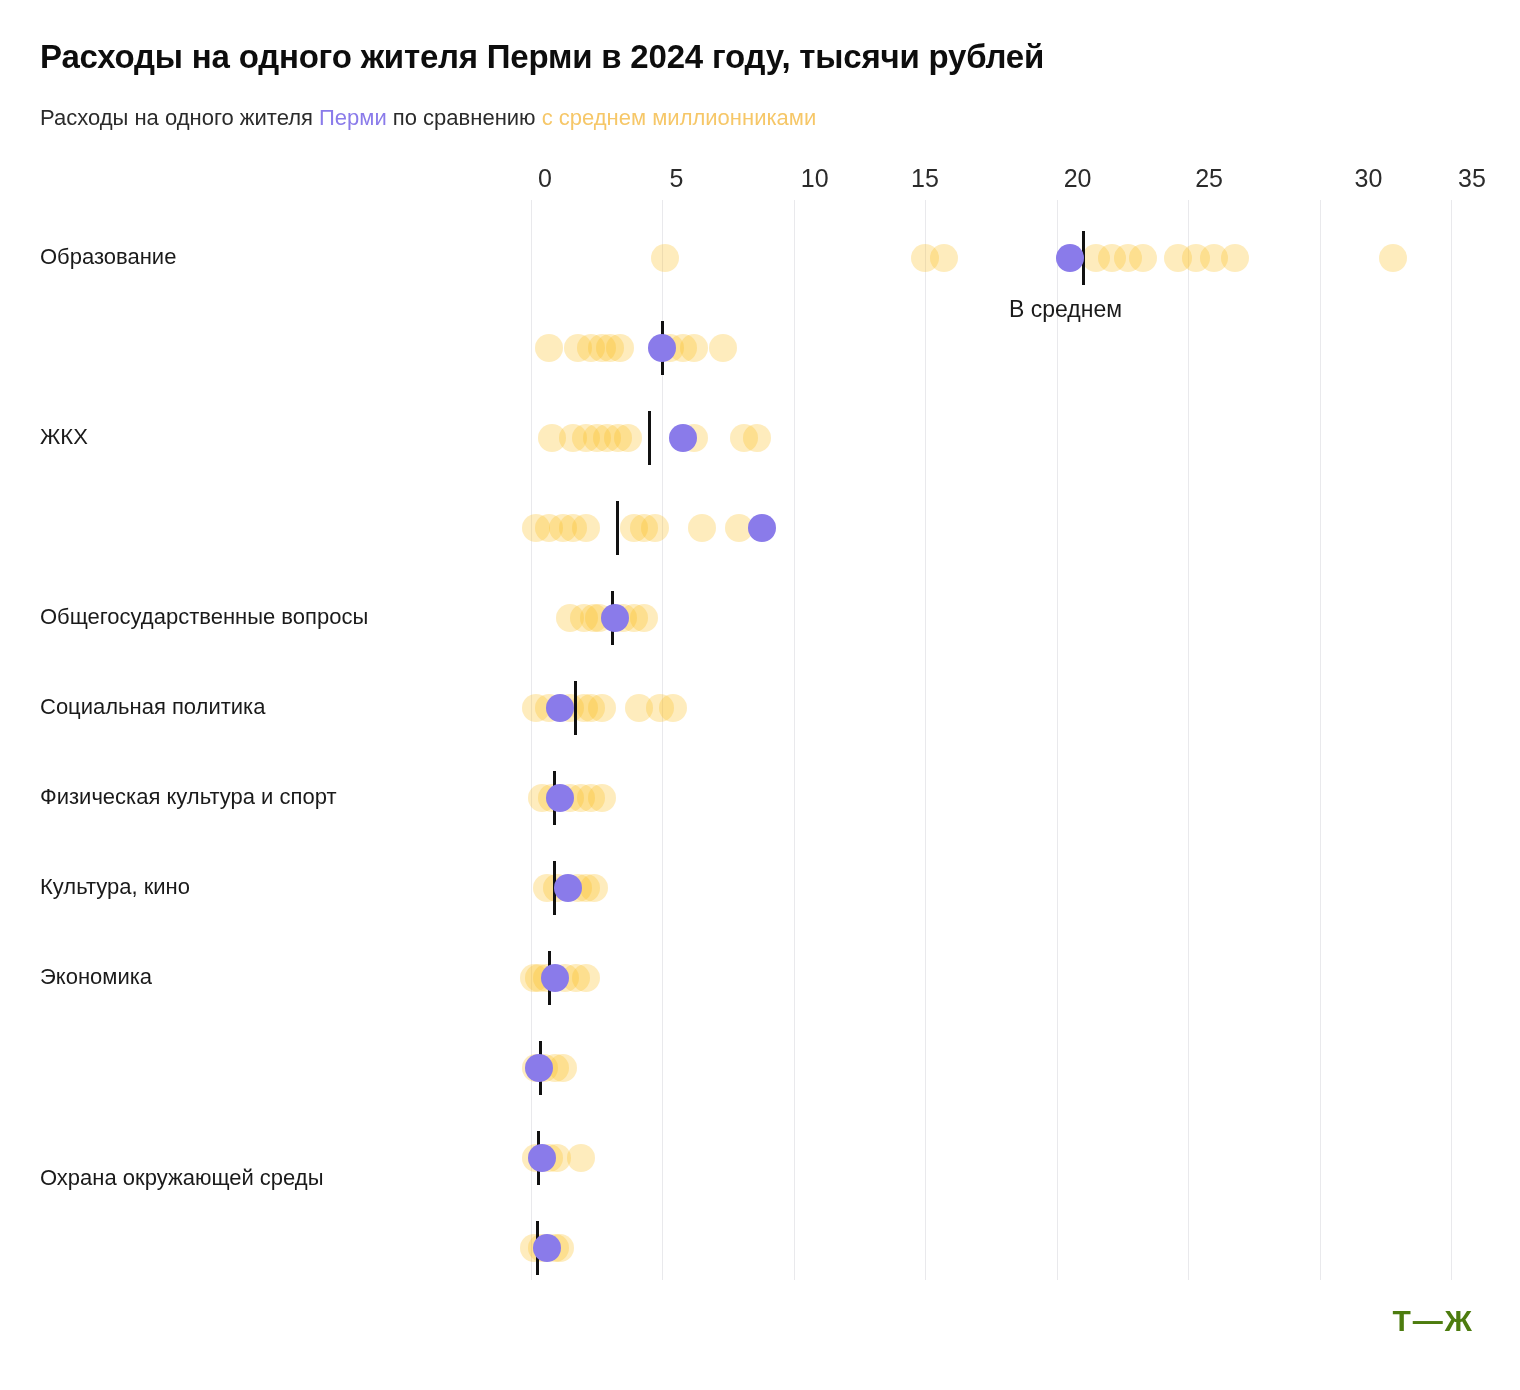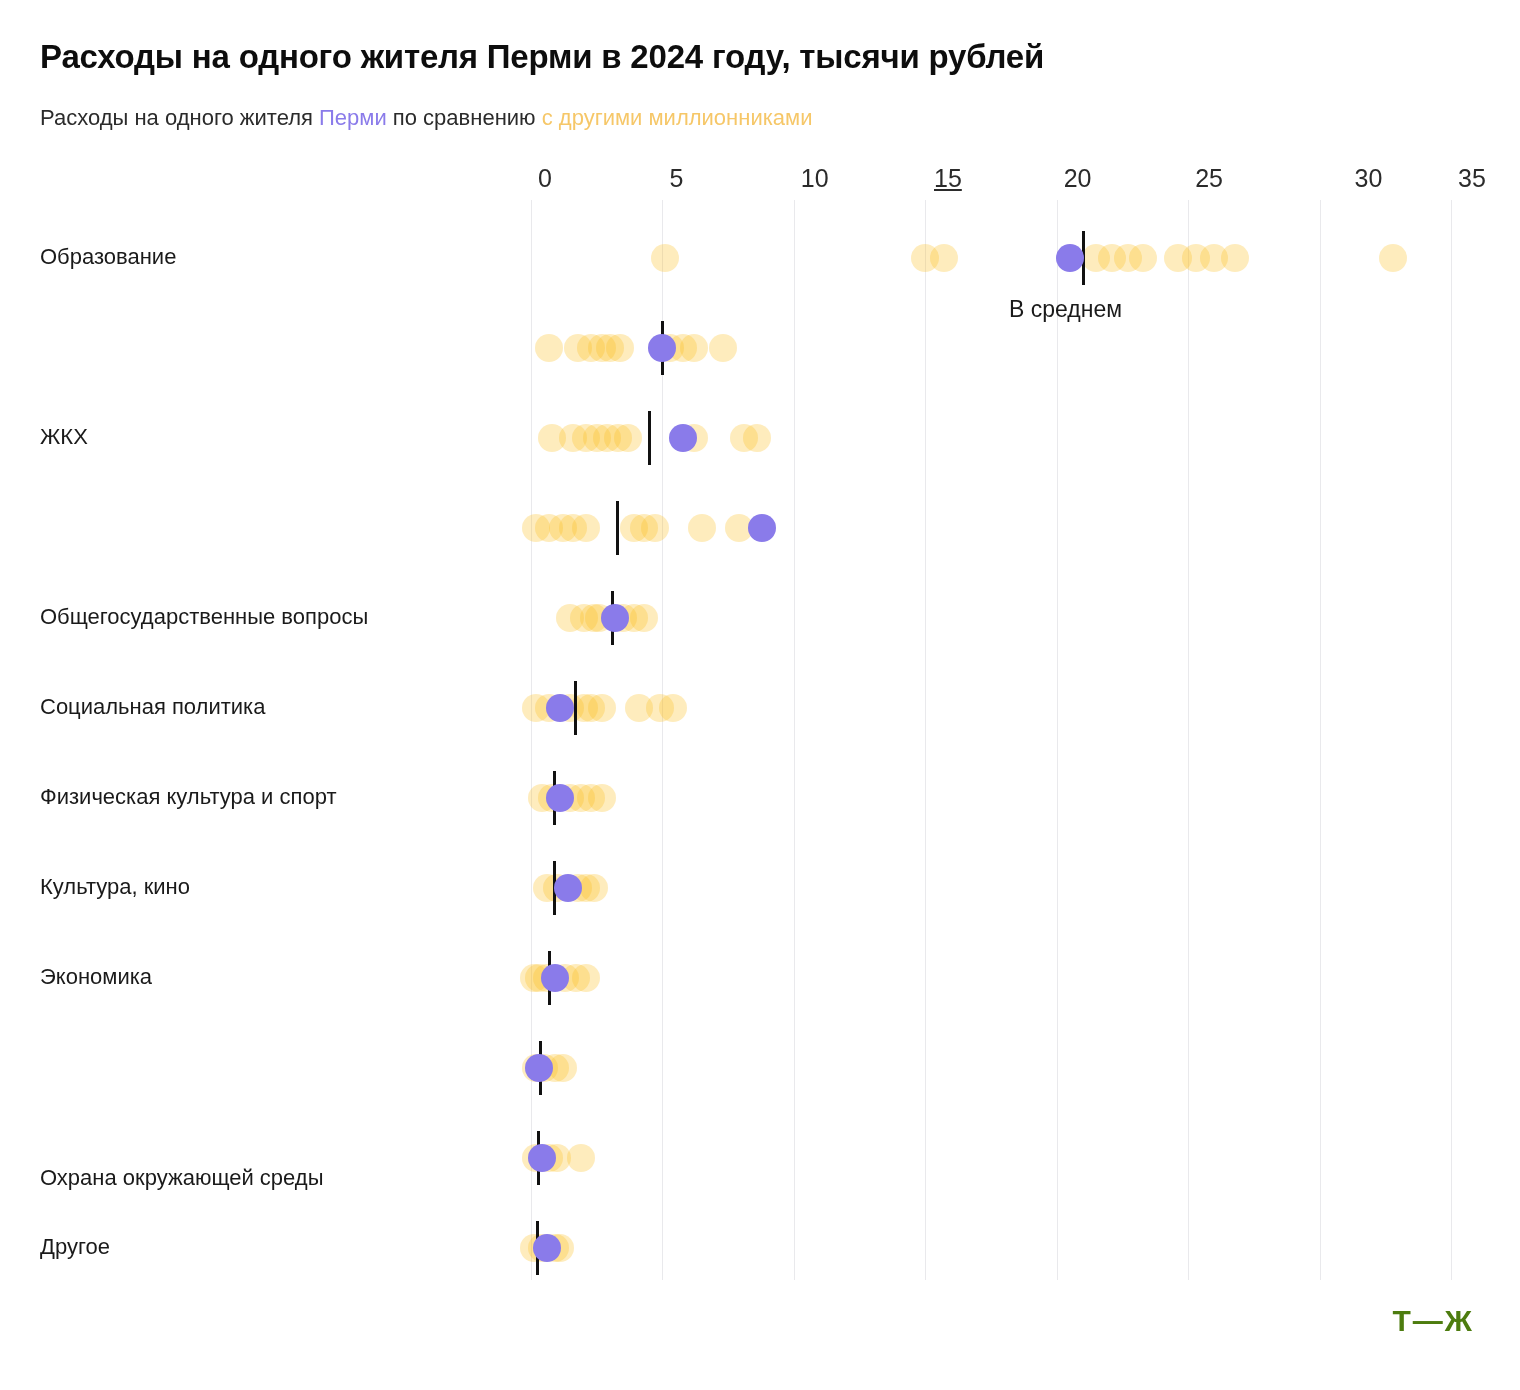--- a/index.html
+++ b/index.html
@@ -113,32 +113,32 @@
   }
 </style>
 </head>
 <body>
 
 <div class="wrap">
 
   <div class="title">Расходы на одного жителя Перми в 2024 году, тысячи рублей</div>
 
   <div class="subtitle">
-    <span>Расходы на одного жителя </span><span class="hl-perm">Перми</span><span> по сравнению </span><span class="hl-other">с другими миллионниками</span>
+    <span>Расходы на одного жителя </span><span class="hl-perm">Перми</span><span> по сравнению </span><span class="hl-other">с среднем миллионниками</span>
   </div>
 
   <div class="plot" id="plot">
       <div class="gridline" style="left: 0px;"></div>
       <div class="axis-label" style="left: 7px; top: -36px;">0</div>
       <div class="gridline" style="left: 131.429px;"></div>
       <div class="axis-label" style="left: 138.429px; top: -36px;">5</div>
       <div class="gridline" style="left: 262.857px;"></div>
       <div class="axis-label" style="left: 269.857px; top: -36px;">10</div>
       <div class="gridline" style="left: 394.286px;"></div>
-      <div class="axis-label" style="left: 403px; top: -36px; text-decoration: underline;">15</div>
+      <div class="axis-label" style="left: 380px; top: -36px;">15</div>
       <div class="gridline" style="left: 525.714px;"></div>
       <div class="axis-label" style="left: 532.714px; top: -36px;">20</div>
       <div class="gridline" style="left: 657.143px;"></div>
       <div class="axis-label" style="left: 664.143px; top: -36px;">25</div>
       <div class="gridline" style="left: 788.571px;"></div>
       <div class="axis-label" style="left: 795.571px; top: -36px; margin-left: 28px;">30</div>
       <div class="gridline" style="left: 920px;"></div>
       <div class="axis-label" style="left: 927px; top: -36px;">35</div>
       <div class="cat-label" style="left: -491px; top: 44px; width: 470px;">Образование</div>
       <div class="dot other" style="left: 134.057px; top: 58px;"></div>
@@ -246,21 +246,20 @@
       <div class="dot other" style="left: 31.5429px; top: 868px;"></div>
       <div class="medline" style="left: 9.2px; top: 868px;"></div>
       <div class="dot perm" style="left: 7.88571px; top: 868px;"></div>
       <div class="cat-label" style="left: -491px; top: 944px; width: 470px; margin-top: 21px;">Охрана окружающей среды</div>
       <div class="dot other" style="left: 5.25714px; top: 958px;"></div>
       <div class="dot other" style="left: 18.4px; top: 958px;"></div>
       <div class="dot other" style="left: 26.2857px; top: 958px;"></div>
       <div class="dot other" style="left: 49.9429px; top: 958px;"></div>
       <div class="medline" style="left: 7.88571px; top: 958px;"></div>
       <div class="dot perm" style="left: 10.5143px; top: 958px;"></div>
-      <div class="cat-label" style="left: -491px; top: 1034px; width: 470px;">Другое</div>
       <div class="dot other" style="left: 2.62857px; top: 1048px;"></div>
       <div class="dot other" style="left: 10.5143px; top: 1048px;"></div>
       <div class="dot other" style="left: 23.6571px; top: 1048px;"></div>
       <div class="dot other" style="left: 28.9143px; top: 1048px;"></div>
       <div class="medline" style="left: 6.57143px; top: 1048px;"></div>
       <div class="dot perm" style="left: 15.7714px; top: 1048px;"></div>
       <div class="avg-note" style="left: 478px; top: 96px;">В среднем</div>
     </div>
 
   <div class="logo">Т—Ж</div>

